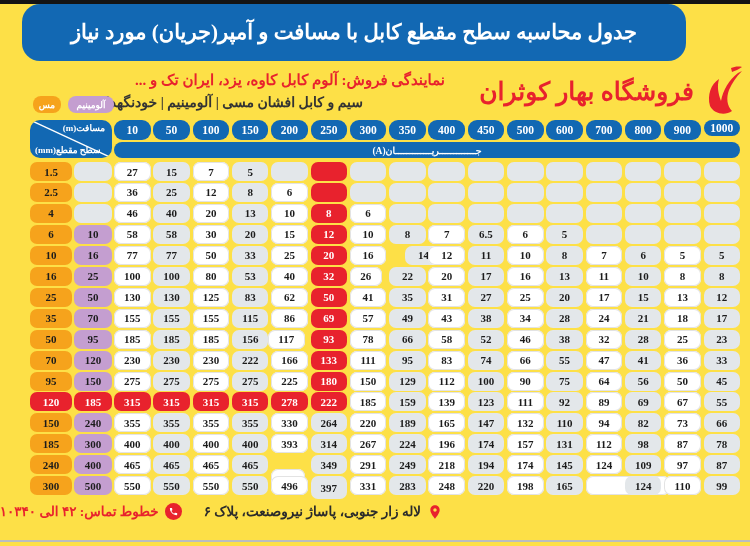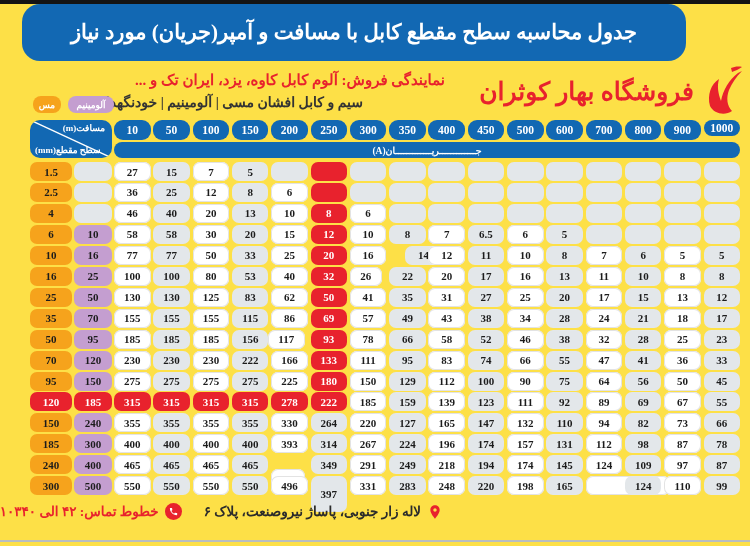--- a/index.html
+++ b/index.html
@@ -325,21 +325,21 @@
       <div class="cell gray" style="left: 703.5px; top: 392.45px; width: 36.6px; height: 19px;">55</div>
       <div class="cell cu" style="left: 30px; top: 413.4px; width: 42px; height: 19px;">150</div>
       <div class="cell al" style="left: 74px; top: 413.4px; width: 38px; height: 19px;">240</div>
       <div class="cell white" style="left: 114px; top: 413.4px; width: 36.6px; height: 19px;">355</div>
       <div class="cell gray" style="left: 153.3px; top: 413.4px; width: 36.6px; height: 19px;">355</div>
       <div class="cell white" style="left: 192.6px; top: 413.4px; width: 36.6px; height: 19px;">355</div>
       <div class="cell gray" style="left: 231.9px; top: 413.4px; width: 36.6px; height: 19px;">355</div>
       <div class="cell white" style="left: 271.2px; top: 413.4px; width: 36.6px; height: 19px;">330</div>
       <div class="cell gray" style="left: 310.5px; top: 413.4px; width: 36.6px; height: 19px;">264</div>
       <div class="cell white" style="left: 349.8px; top: 413.4px; width: 36.6px; height: 19px;">220</div>
-      <div class="cell gray" style="left: 389.1px; top: 413.4px; width: 36.6px; height: 19px;">127</div>
+      <div class="cell gray" style="left: 389.1px; top: 413.4px; width: 36.6px; height: 19px;">189</div>
       <div class="cell white" style="left: 428.4px; top: 413.4px; width: 36.6px; height: 19px;">165</div>
       <div class="cell gray" style="left: 467.7px; top: 413.4px; width: 36.6px; height: 19px;">147</div>
       <div class="cell white" style="left: 507px; top: 413.4px; width: 36.6px; height: 19px;">132</div>
       <div class="cell gray" style="left: 546.3px; top: 413.4px; width: 36.6px; height: 19px;">110</div>
       <div class="cell white" style="left: 585.6px; top: 413.4px; width: 36.6px; height: 19px;">94</div>
       <div class="cell gray" style="left: 624.9px; top: 413.4px; width: 36.6px; height: 19px;">82</div>
       <div class="cell white" style="left: 664.2px; top: 413.4px; width: 36.6px; height: 19px;">73</div>
       <div class="cell gray" style="left: 703.5px; top: 413.4px; width: 36.6px; height: 19px;">66</div>
       <div class="cell cu" style="left: 30px; top: 434.35px; width: 42px; height: 19px;">185</div>
       <div class="cell al" style="left: 74px; top: 434.35px; width: 38px; height: 19px;">300</div>
@@ -377,21 +377,21 @@
       <div class="cell gray" style="left: 624.9px; top: 455.3px; width: 36.6px; height: 19px;">109</div>
       <div class="cell white" style="left: 664.2px; top: 455.3px; width: 36.6px; height: 19px;">97</div>
       <div class="cell gray" style="left: 703.5px; top: 455.3px; width: 36.6px; height: 19px;">87</div>
       <div class="cell cu" style="left: 30px; top: 476.25px; width: 42px; height: 19px;">300</div>
       <div class="cell al" style="left: 74px; top: 476.25px; width: 38px; height: 19px;">500</div>
       <div class="cell white" style="left: 114px; top: 476.25px; width: 36.6px; height: 19px;">550</div>
       <div class="cell gray" style="left: 153.3px; top: 476.25px; width: 36.6px; height: 19px;">550</div>
       <div class="cell white" style="left: 192.6px; top: 476.25px; width: 36.6px; height: 19px;">550</div>
       <div class="cell gray" style="left: 231.9px; top: 476.25px; width: 36.6px; height: 19px;">550</div>
       <div class="cell white" style="left: 271.2px; top: 476.25px; width: 36.6px; height: 19px;">496</div>
-      <div class="cell gray" style="left: 310.5px; top: 476.25px; width: 36.6px; height: 36px; text-align: right;">397</div>
+      <div class="cell gray" style="left: 310.5px; top: 476.25px; width: 36.6px; height: 23px; text-align: right;">397</div>
       <div class="cell white" style="left: 349.8px; top: 476.25px; width: 36.6px; height: 19px;">331</div>
       <div class="cell gray" style="left: 389.1px; top: 476.25px; width: 36.6px; height: 19px;">283</div>
       <div class="cell white" style="left: 428.4px; top: 476.25px; width: 36.6px; height: 19px;">248</div>
       <div class="cell gray" style="left: 467.7px; top: 476.25px; width: 36.6px; height: 19px;">220</div>
       <div class="cell white" style="left: 507px; top: 476.25px; width: 36.6px; height: 19px;">198</div>
       <div class="cell gray" style="left: 546.3px; top: 476.25px; width: 36.6px; height: 19px;">165</div>
       <div class="cell white" style="left: 585.6px; top: 476.25px; width: 36.6px; height: 19px; padding-left: 48px;">141</div>
       <div class="cell gray" style="left: 624.9px; top: 476.25px; width: 36.6px; height: 19px;">124</div>
       <div class="cell white" style="left: 664.2px; top: 476.25px; width: 36.6px; height: 19px;">110</div>
       <div class="cell gray" style="left: 703.5px; top: 476.25px; width: 36.6px; height: 19px;">99</div>

